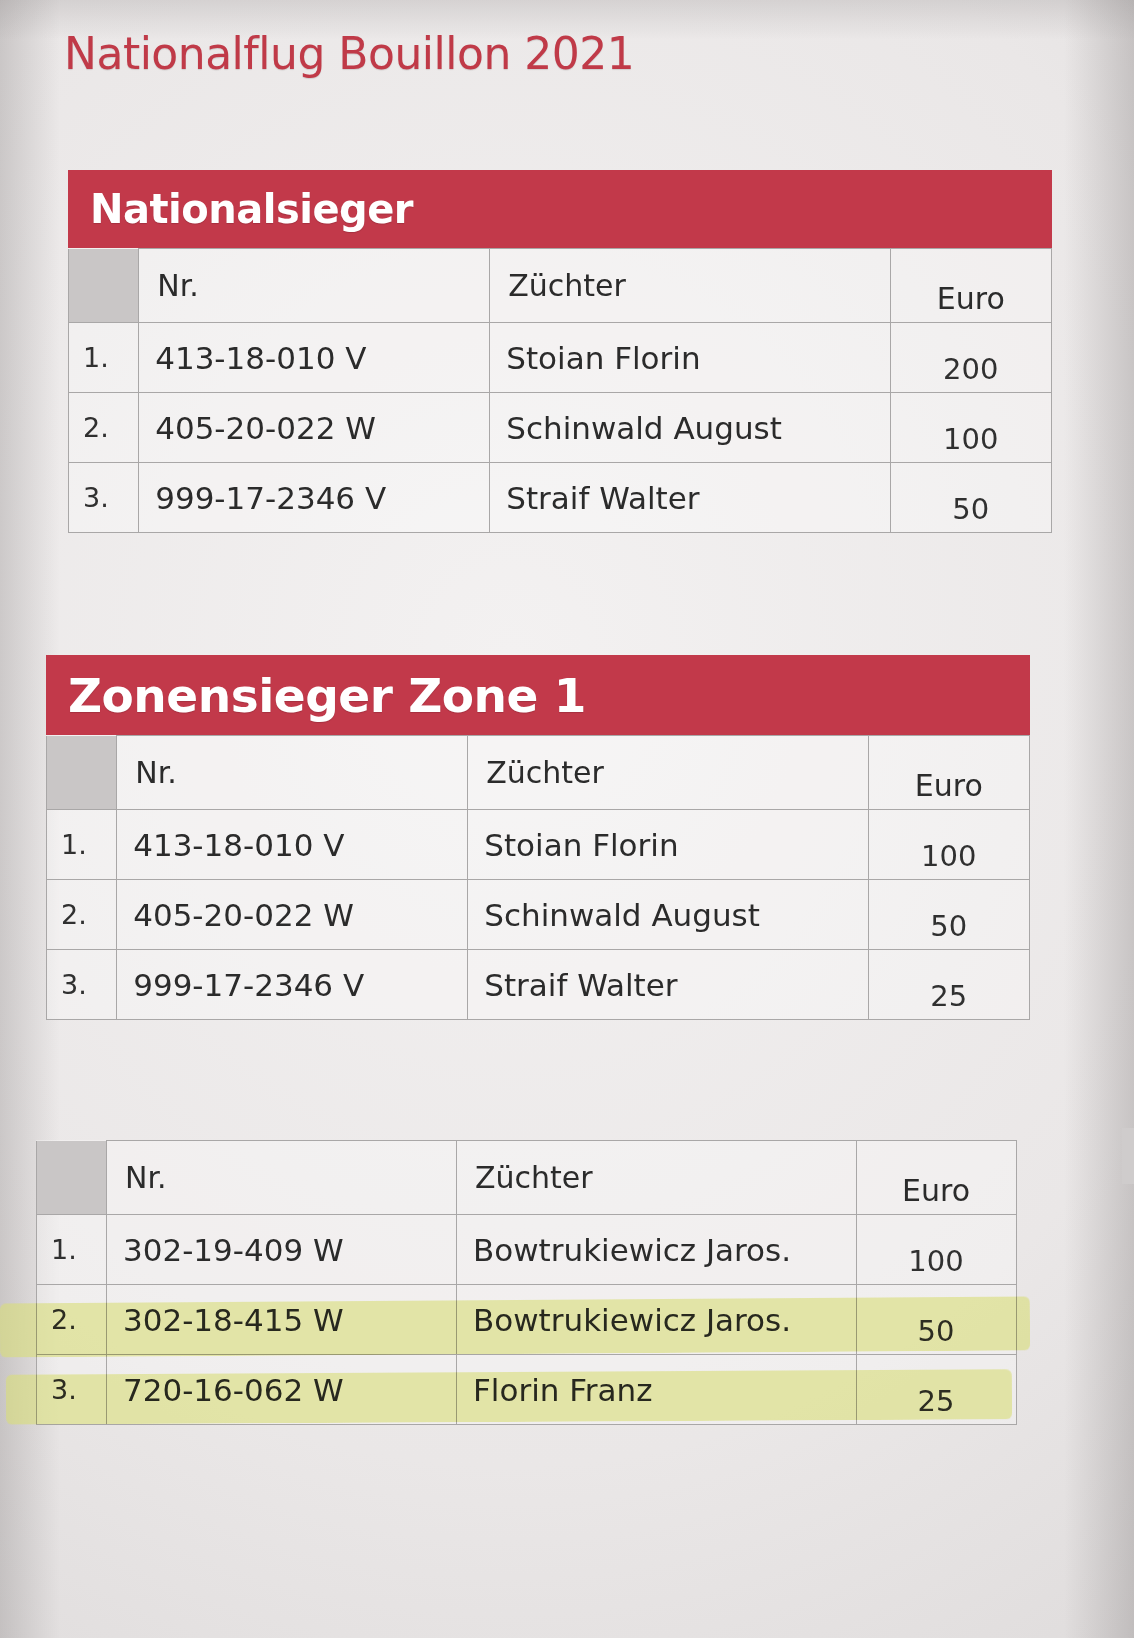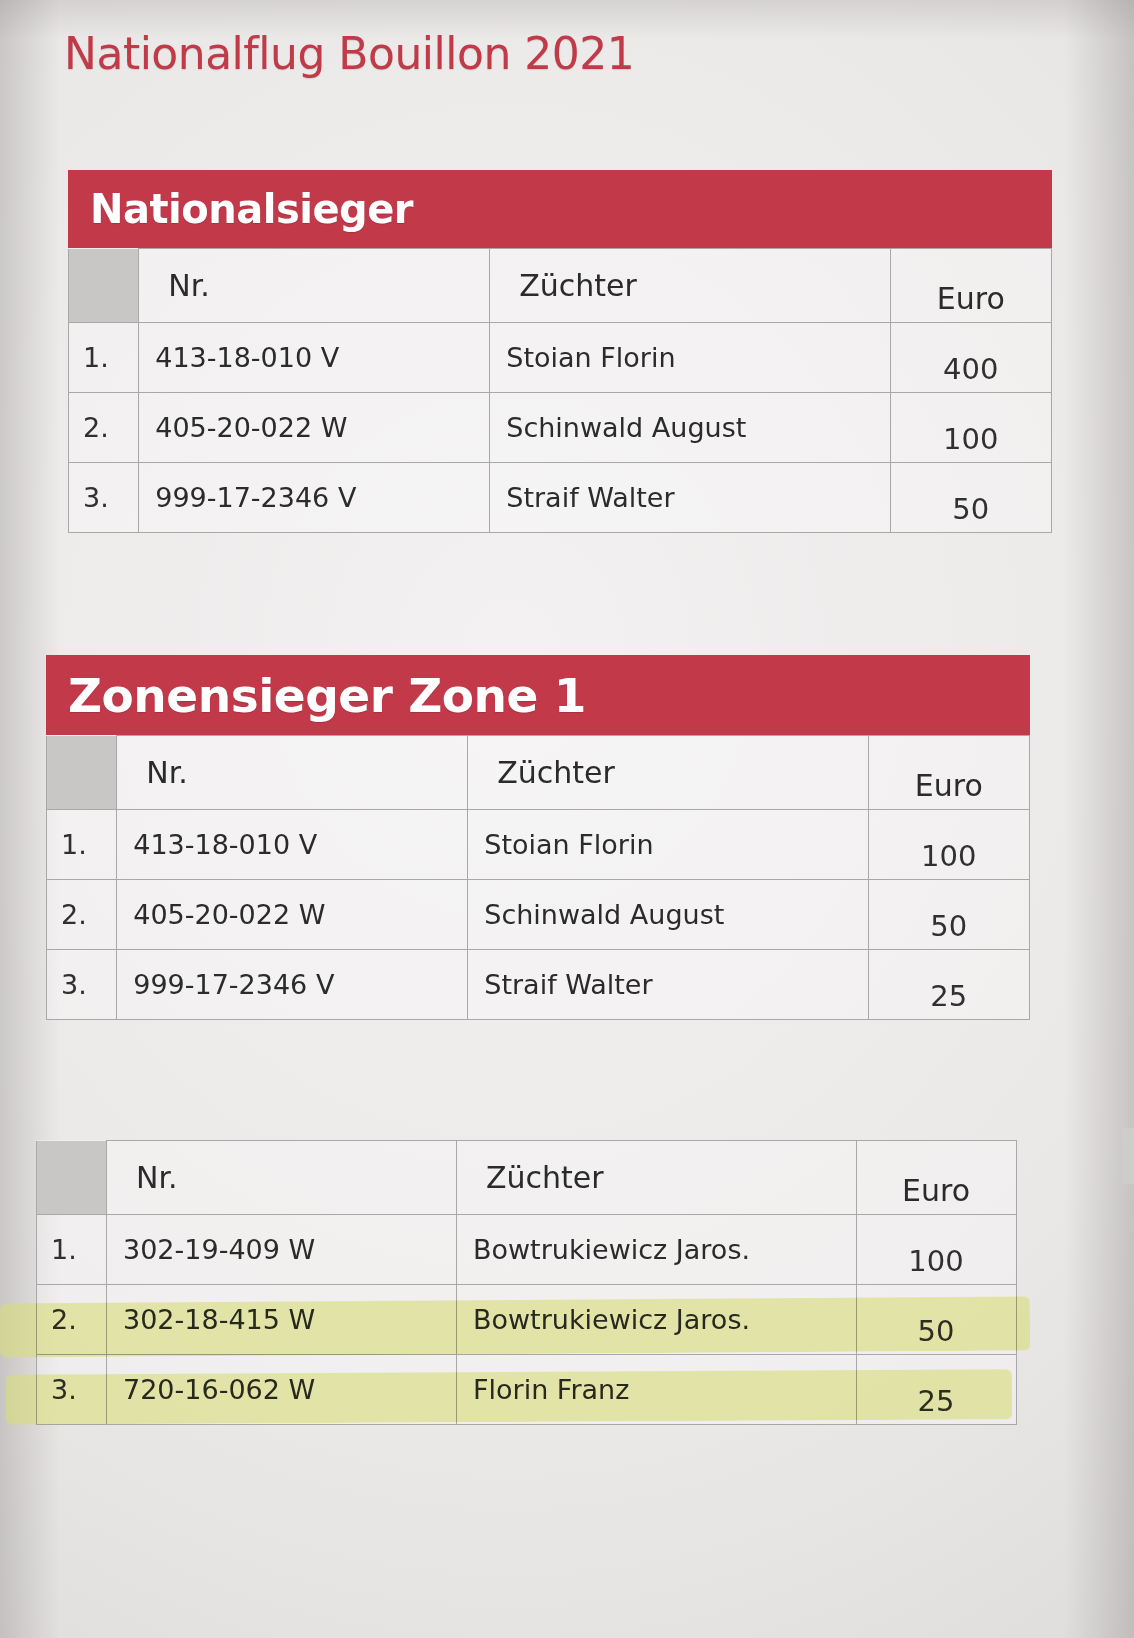--- a/index.html
+++ b/index.html
@@ -93,34 +93,34 @@
   .col-euro { width: 160px; }
 
   thead td.head-rank {
     background: #c9c6c6;
     border-top: none;
   }
   thead td {
     height: 74px;
     font-size: 30px;
     font-weight: bold;
-    padding-left: 29px;
+    padding-left: 18px;
     vertical-align: middle;
     color: #1d1d1d;
   }
   thead td.head-euro {
     text-align: center;
     padding-left: 0;
     vertical-align: bottom;
     padding-bottom: 6px;
     margin-top: 36px;
   }
   tbody td {
     height: 70px;
-    font-size: 27px;
+    font-size: 31px;
     padding-left: 16px;
     vertical-align: middle;
     color: #242424;
   }
   tbody td.cell-rank {
     font-size: 27px;
     padding-left: 14px;
     color: #303030;
   }
   tbody td.cell-euro {
@@ -191,21 +191,21 @@
           <td>Nr.</td>
           <td>Züchter</td>
           <td class="head-euro">Euro</td>
         </tr>
       </thead>
       <tbody>
         <tr>
           <td class="cell-rank">1.</td>
           <td>413-18-010 V</td>
           <td>Stoian Florin</td>
-          <td class="cell-euro">400</td>
+          <td class="cell-euro">200</td>
         </tr>
         <tr>
           <td class="cell-rank">2.</td>
           <td>405-20-022 W</td>
           <td>Schinwald August</td>
           <td class="cell-euro">100</td>
         </tr>
         <tr>
           <td class="cell-rank">3.</td>
           <td>999-17-2346 V</td>

